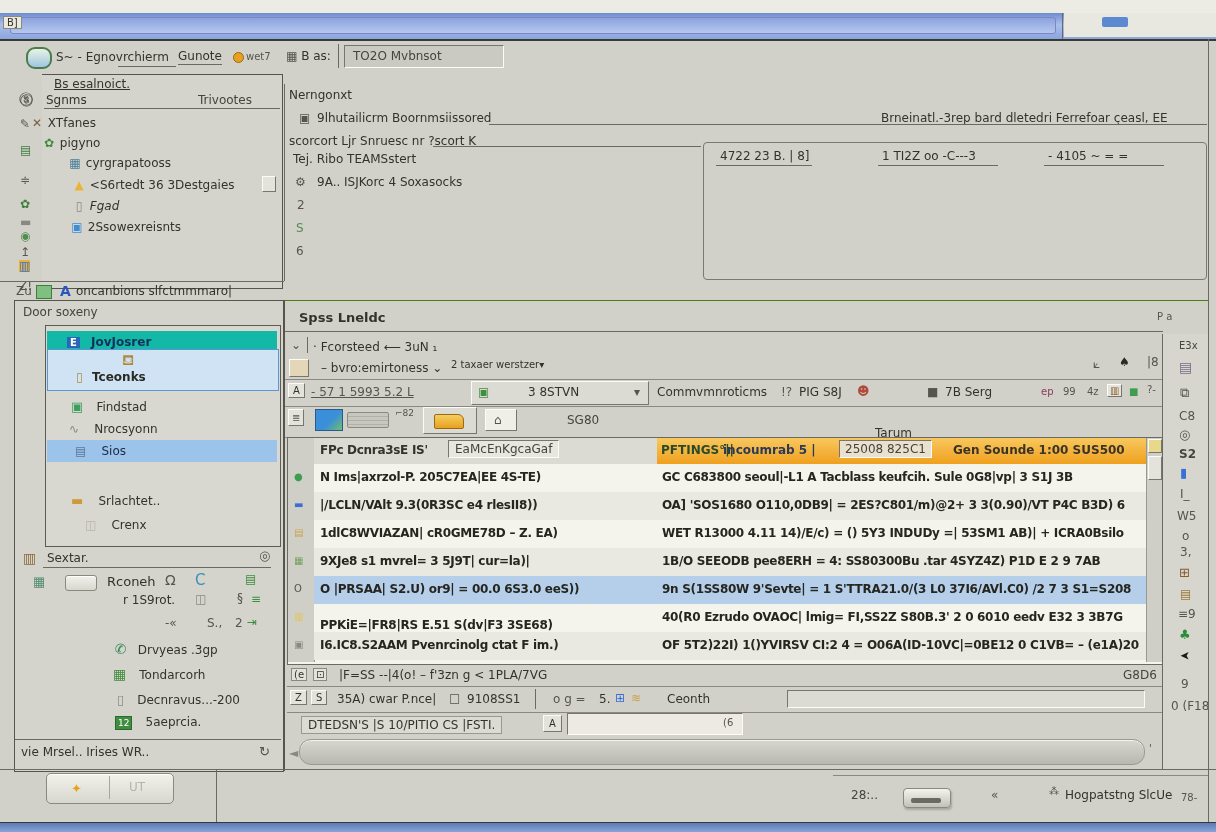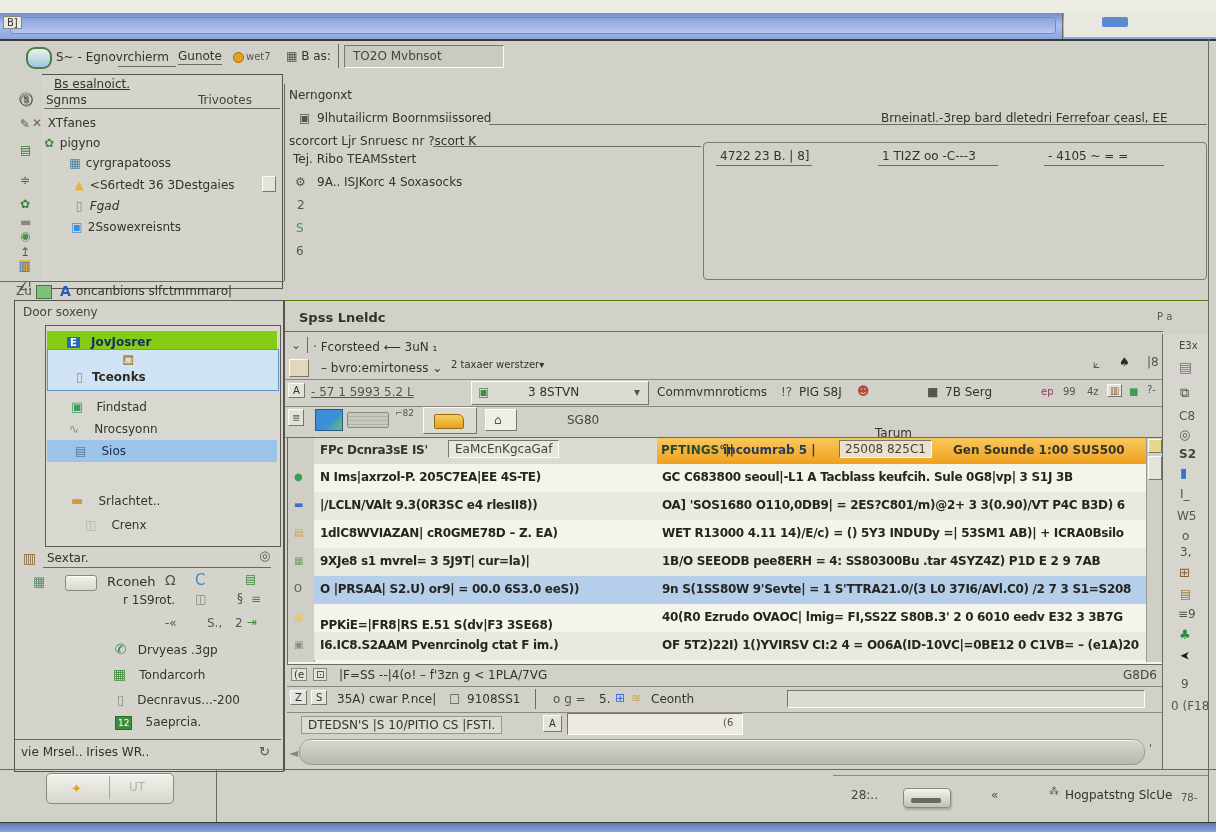--- a/index.html
+++ b/index.html
@@ -20,21 +20,21 @@
   .titlebar-inner{border:1px solid #7d85c2;border-radius:3px;
        background:linear-gradient(#8ba3dd,#b6c8f0);}
   .btn{background:linear-gradient(#f2f1ea,#d8d7cf);border:1px solid #8a897f;
        border-radius:3px;box-shadow:inset 0 1px 0 #fff;}
   .sunk{background:#cbcac2;border:1px solid;border-color:#77766e #fbfbf7 #fbfbf7 #77766e;}
   .grid-row{font-weight:bold;font-size:12px;letter-spacing:-0.3px;color:#26251f;}
   .row-a{background:#f4f3ec;}
   .row-b{background:#e9e8e1;}
   .row-sel{background:#b5cfea;}
   .orange-hdr{background:linear-gradient(#f8c85e,#efa01e);}
-  .sel-strong{background:#84cc16;}
+  .sel-strong{background:#14b8a6;}
   .sel-pale{background:#cfe3f5;}
   .tree-ic{display:inline-block;width:14px;text-align:center;}
   .cursor-rot{display:inline-block;transform:rotate(180deg);}
 </style>
 </head>
 <body>
 
 <div class="a" style="left:0;top:0;width:1216px;height:13px;background:#ecebe4;border-bottom:1px solid #55544d;"></div>
 
 <div class="a titlebar" style="left:0;top:13px;width:1216px;height:26px;border-bottom:2px solid #3a3a35;">
@@ -348,21 +348,21 @@
     <span class="a t sm bevout" style="left:3px;top:3px;padding:1px 4px;background:#e4e3db;">Z</span>
     <span class="a t sm bevout" style="left:24px;top:3px;padding:1px 4px;background:#e4e3db;">S</span>
     <span class="a t" style="left:50px;top:5px;">35A) cwar P.nce|</span>
     <span class="a t" style="left:162px;top:4px;color:#55544d;">□</span>
     <span class="a t" style="left:180px;top:5px;">9108SS1</span>
     <span class="a vline" style="left:248px;top:2px;height:20px;"></span>
     <span class="a t" style="left:266px;top:5px;color:#55544d;">o g =</span>
     <span class="a t" style="left:312px;top:5px;">5.</span>
     <span class="a ic" style="left:328px;top:5px;color:#3a6fd8;">⊞</span>
     <span class="a ic" style="left:344px;top:5px;color:#caa24a;">≋</span>
-    <span class="a t" style="left:364px;top:5px;text-align:center;">Ceonth</span>
+    <span class="a t" style="left:380px;top:5px;text-align:center;">Ceonth</span>
     <div class="a bevin" style="left:500px;top:3px;width:356px;height:16px;background:#dcdbd3;"></div>
   </div>
 
   <div class="a" style="left:2px;top:410px;width:876px;height:26px;">
     <span class="a t" style="left:14px;top:5px;border:1px solid #9a998f;padding:1px 6px;background:#dcdbd3;">DTEDSN'S |S 10/PITIO CS |FSTI.</span>
     <span class="a t sm bevout" style="left:256px;top:4px;padding:2px 5px;background:#e4e3db;">A</span>
     <div class="a bevin" style="left:280px;top:2px;width:174px;height:20px;background:#eceae2;"></div>
     <span class="a t sm" style="left:436px;top:6px;color:#55544d;">(6</span>
   </div>
 

